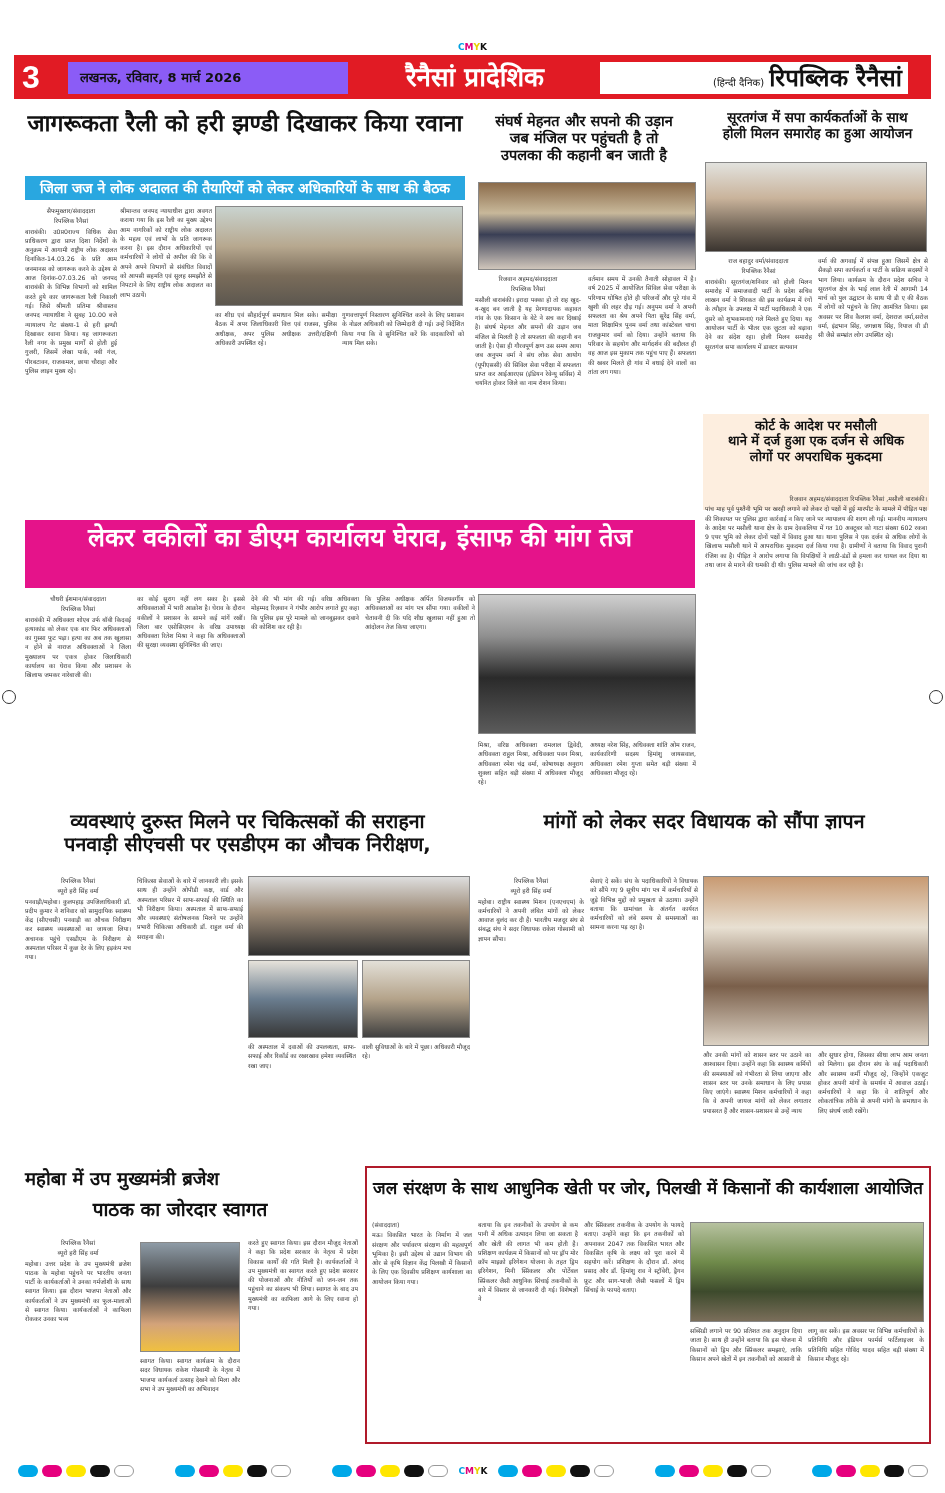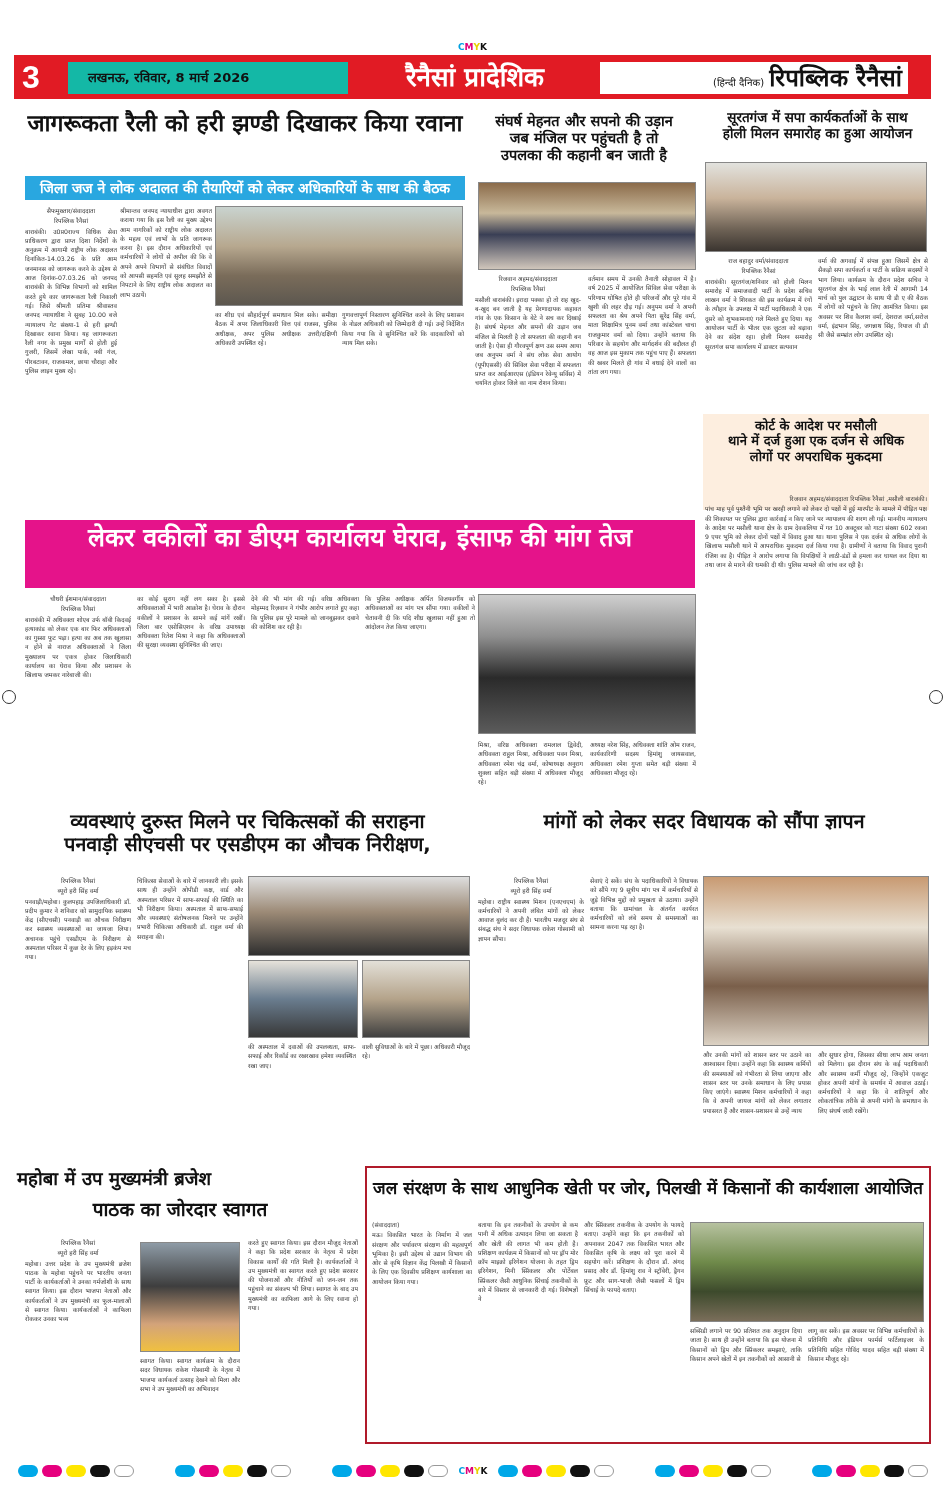--- a/index.html
+++ b/index.html
@@ -2,21 +2,21 @@
 <html><head>
 <meta charset="utf-8">
 <style>
 *{box-sizing:border-box;margin:0;padding:0}
 body{width:945px;height:1493px;background:#fff;font-family:"DejaVu Sans",sans-serif;color:#111;position:relative;overflow:hidden}
 .abs{position:absolute}
 .cmyk{font-size:9px;font-weight:bold;letter-spacing:0}
 .cmyk .c{color:#00a0e0}.cmyk .m{color:#e0007a}.cmyk .y{color:#e8d000}.cmyk .k{color:#111}
 .masthead{left:14px;top:55px;width:917px;height:44px;background:#e11b24}
 .pgno{left:22px;top:58px;width:26px;height:38px;color:#fff;font-weight:bold;font-size:32px;line-height:38px;font-family:"Liberation Sans",sans-serif}
-.datebox{left:36px;top:62px;width:140px;height:32px;background:#14b8a6;font-size:13px;line-height:32px;padding-left:20px;font-weight:bold}
+.datebox{left:36px;top:62px;width:140px;height:32px;background:#8b5cf6;font-size:13px;line-height:32px;padding-left:12px;font-weight:bold}
 .section{left:185px;top:58px;width:140px;height:38px;color:#fff;font-size:26px;font-weight:bold;line-height:38px;text-align:center}
 .brandbox{left:600px;top:62px;width:308px;height:32px;background:#fff;text-align:right;padding-right:6px;line-height:32px;white-space:nowrap}
 .brandsmall{font-size:10px}
 .brandbig{font-size:24px;font-weight:bold}
 .hl{font-weight:bold;line-height:1.18;text-align:center;color:#111;font-family:"DejaVu Sans",sans-serif}
 .body{font-size:6.2px;line-height:9.3px;color:#333;text-align:justify;overflow:hidden}
 .body p{margin-bottom:1px}
 .photo{overflow:hidden;border:1px solid #888}
 .sub{background:#29a7e0;color:#fff;font-size:14px;line-height:24px;text-align:center;font-weight:bold}
 .pinkbar{background:#e5138a;color:#fff;font-weight:bold;text-align:center;font-size:25px;line-height:32px}
@@ -128,21 +128,21 @@
 <div class="abs body" style="left:478px;top:876px;width:106px;height:280px">
   <p style="text-align:center">रिपब्लिक रैनैसां</p>
   <p style="text-align:center">ब्यूरो हरी सिंह वर्मा</p>
   <p>महोबा। राष्ट्रीय स्वास्थ्य मिशन (एनएचएम) के कर्मचारियों ने अपनी लंबित मांगों को लेकर आवाज बुलंद कर दी है। भारतीय मजदूर संघ से संबद्ध संघ ने सदर विधायक राकेश गोस्वामी को ज्ञापन सौंपा।</p>
 </div>
 <div class="abs body" style="left:590px;top:876px;width:108px;height:280px">सेवाएं दे सकें। संघ के पदाधिकारियों ने विधायक को सौंपे गए 9 सूत्रीय मांग पत्र में कर्मचारियों से जुड़े विभिन्न मुद्दों को प्रमुखता से उठाया। उन्होंने बताया कि ग्रामांचल के अंतर्गत कार्यरत कर्मचारियों को लंबे समय से समस्याओं का सामना करना पड़ रहा है।</div>
 <div class="abs photo" style="left:703px;top:876px;width:226px;height:170px;background:linear-gradient(180deg,#c89a72 0%,#e8e0d2 30%,#7a5f4a 65%,#dcd2c4 100%)"></div>
 <div class="abs body" style="left:703px;top:1050px;width:108px;height:106px">और उनकी मांगों को शासन स्तर पर उठाने का आश्वासन दिया। उन्होंने कहा कि स्वास्थ्य कर्मियों की समस्याओं को गंभीरता से लिया जाएगा और शासन स्तर पर उनके समाधान के लिए प्रयास किए जाएंगे। स्वास्थ्य मिशन कर्मचारियों ने कहा कि वे अपनी जायज मांगों को लेकर लगातार प्रयासरत हैं और शासन-प्रशासन से उन्हें न्याय</div>
 <div class="abs body" style="left:818px;top:1050px;width:110px;height:106px">और सुधार होगा, जिसका सीधा लाभ आम जनता को मिलेगा। इस दौरान संघ के कई पदाधिकारी और स्वास्थ्य कर्मी मौजूद रहे, जिन्होंने एकजुट होकर अपनी मांगों के समर्थन में आवाज उठाई। कर्मचारियों ने कहा कि वे शांतिपूर्ण और लोकतांत्रिक तरीके से अपनी मांगों के समाधान के लिए संघर्ष जारी रखेंगे।</div>
 
-<div class="abs" style="left:17px;top:1168px;width:160px">
+<div class="abs" style="left:25px;top:1168px;width:160px">
   <div class="hl" style="font-size:18.5px;white-space:nowrap">महोबा में उप मुख्यमंत्री ब्रजेश</div>
 </div>
 <div class="abs" style="left:25px;top:1198px;width:310px">
   <div class="hl" style="font-size:19px">पाठक का जोरदार स्वागत</div>
 </div>
 <div class="abs body" style="left:25px;top:1238px;width:106px;height:200px">
   <p style="text-align:center">रिपब्लिक रैनैसां</p>
   <p style="text-align:center">ब्यूरो हरी सिंह वर्मा</p>
   <p>महोबा। उत्तर प्रदेश के उप मुख्यमंत्री ब्रजेश पाठक के महोबा पहुंचने पर भारतीय जनता पार्टी के कार्यकर्ताओं ने उनका गर्मजोशी के साथ स्वागत किया। इस दौरान भाजपा नेताओं और कार्यकर्ताओं ने उप मुख्यमंत्री का फूल-मालाओं से स्वागत किया। कार्यकर्ताओं ने काफिला रोककर उनका भव्य</p>
 </div>

